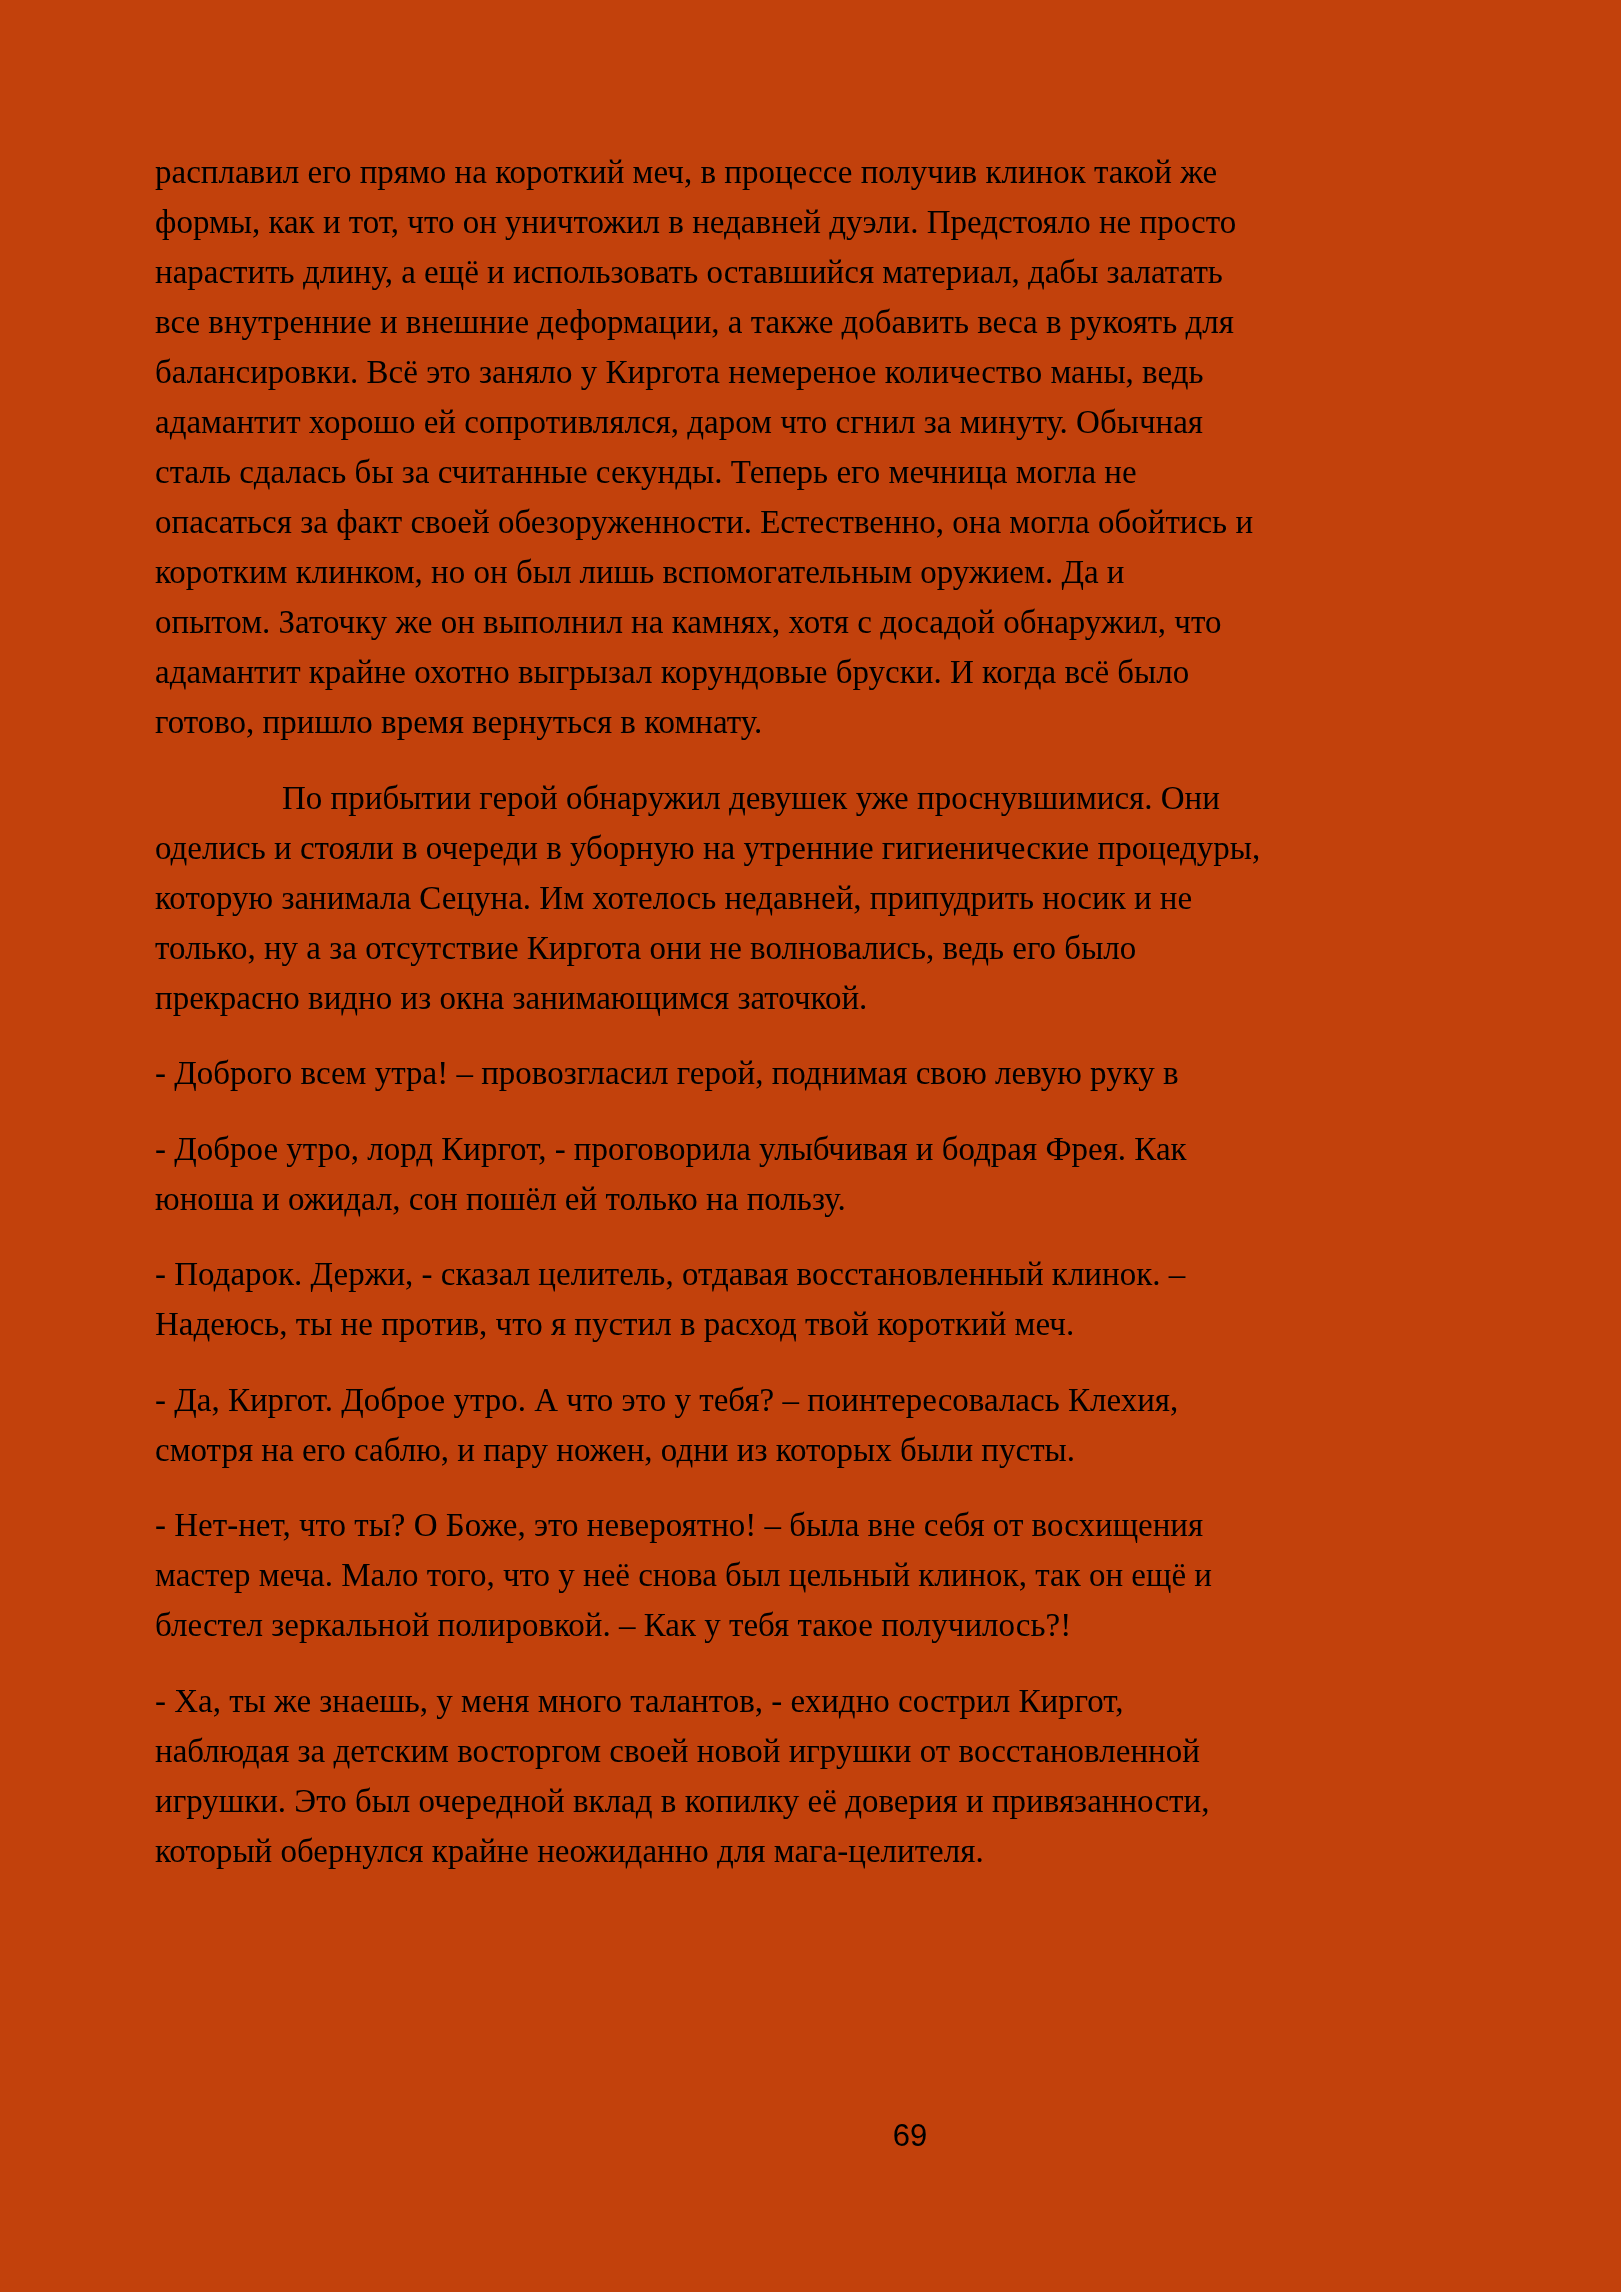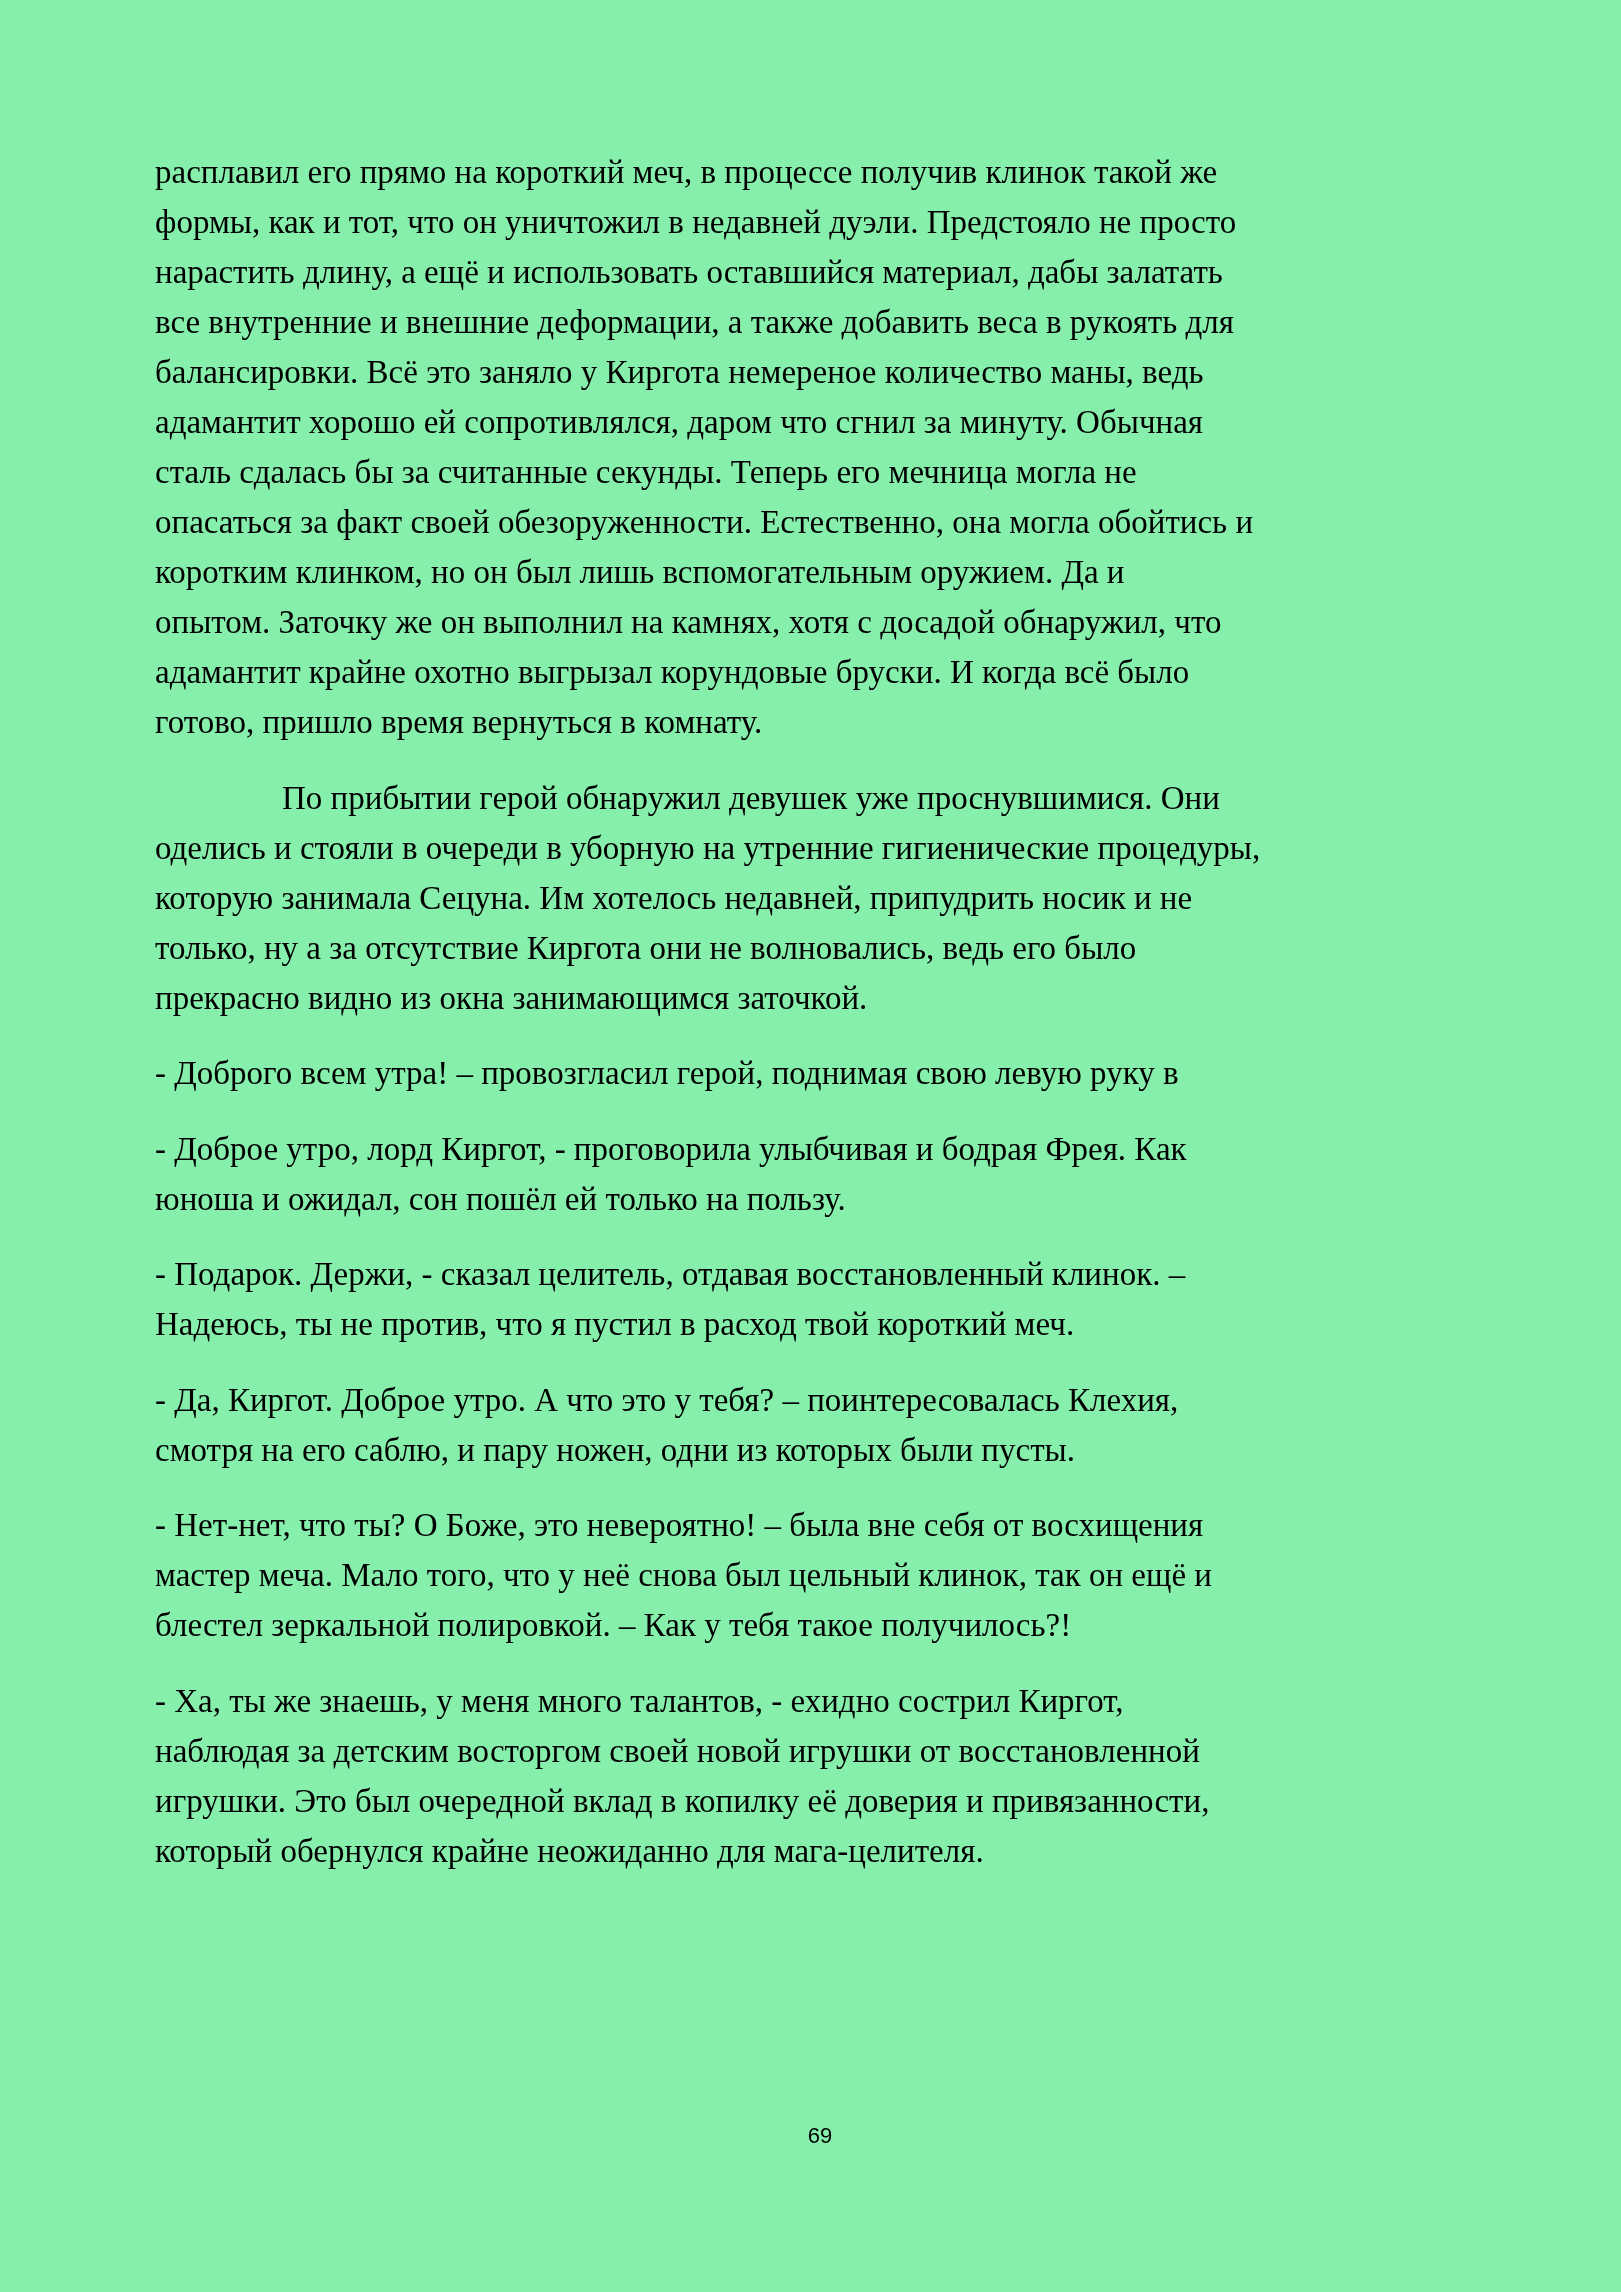--- a/index.html
+++ b/index.html
@@ -34,32 +34,32 @@
     margin: 0 0 25.5px 0;
   }
   .paragraph.indent .line:first-child {
     text-indent: 127px;
   }
   .line {
     white-space: nowrap;
   }
   .page-number {
     position: absolute;
-    left: 820px;
+    left: 910px;
     top: 2120px;
     transform: translateX(-50%);
     font-family: "Liberation Sans", sans-serif;
-    font-size: 22px;
+    font-size: 31px;
     line-height: 31px;
   }
 </style>
 </head>
 <body>
 
-<div class="page" style="background: #86efac; color: rgb(0, 0, 0);">
+<div class="page" style="background: #c2410c; color: rgb(0, 0, 0);">
   <div class="content">
       <div class="paragraph">
         <div class="line">расплавил его прямо на короткий меч, в процессе получив клинок такой же</div>
         <div class="line">формы, как и тот, что он уничтожил в недавней дуэли. Предстояло не просто</div>
         <div class="line">нарастить длину, а ещё и использовать оставшийся материал, дабы залатать</div>
         <div class="line">все внутренние и внешние деформации, а также добавить веса в рукоять для</div>
         <div class="line">балансировки. Всё это заняло у Киргота немереное количество маны, ведь</div>
         <div class="line">адамантит хорошо ей сопротивлялся, даром что сгнил за минуту. Обычная</div>
         <div class="line">сталь сдалась бы за считанные секунды. Теперь его мечница могла не</div>
         <div class="line">опасаться за факт своей обезоруженности. Естественно, она могла обойтись и</div>

